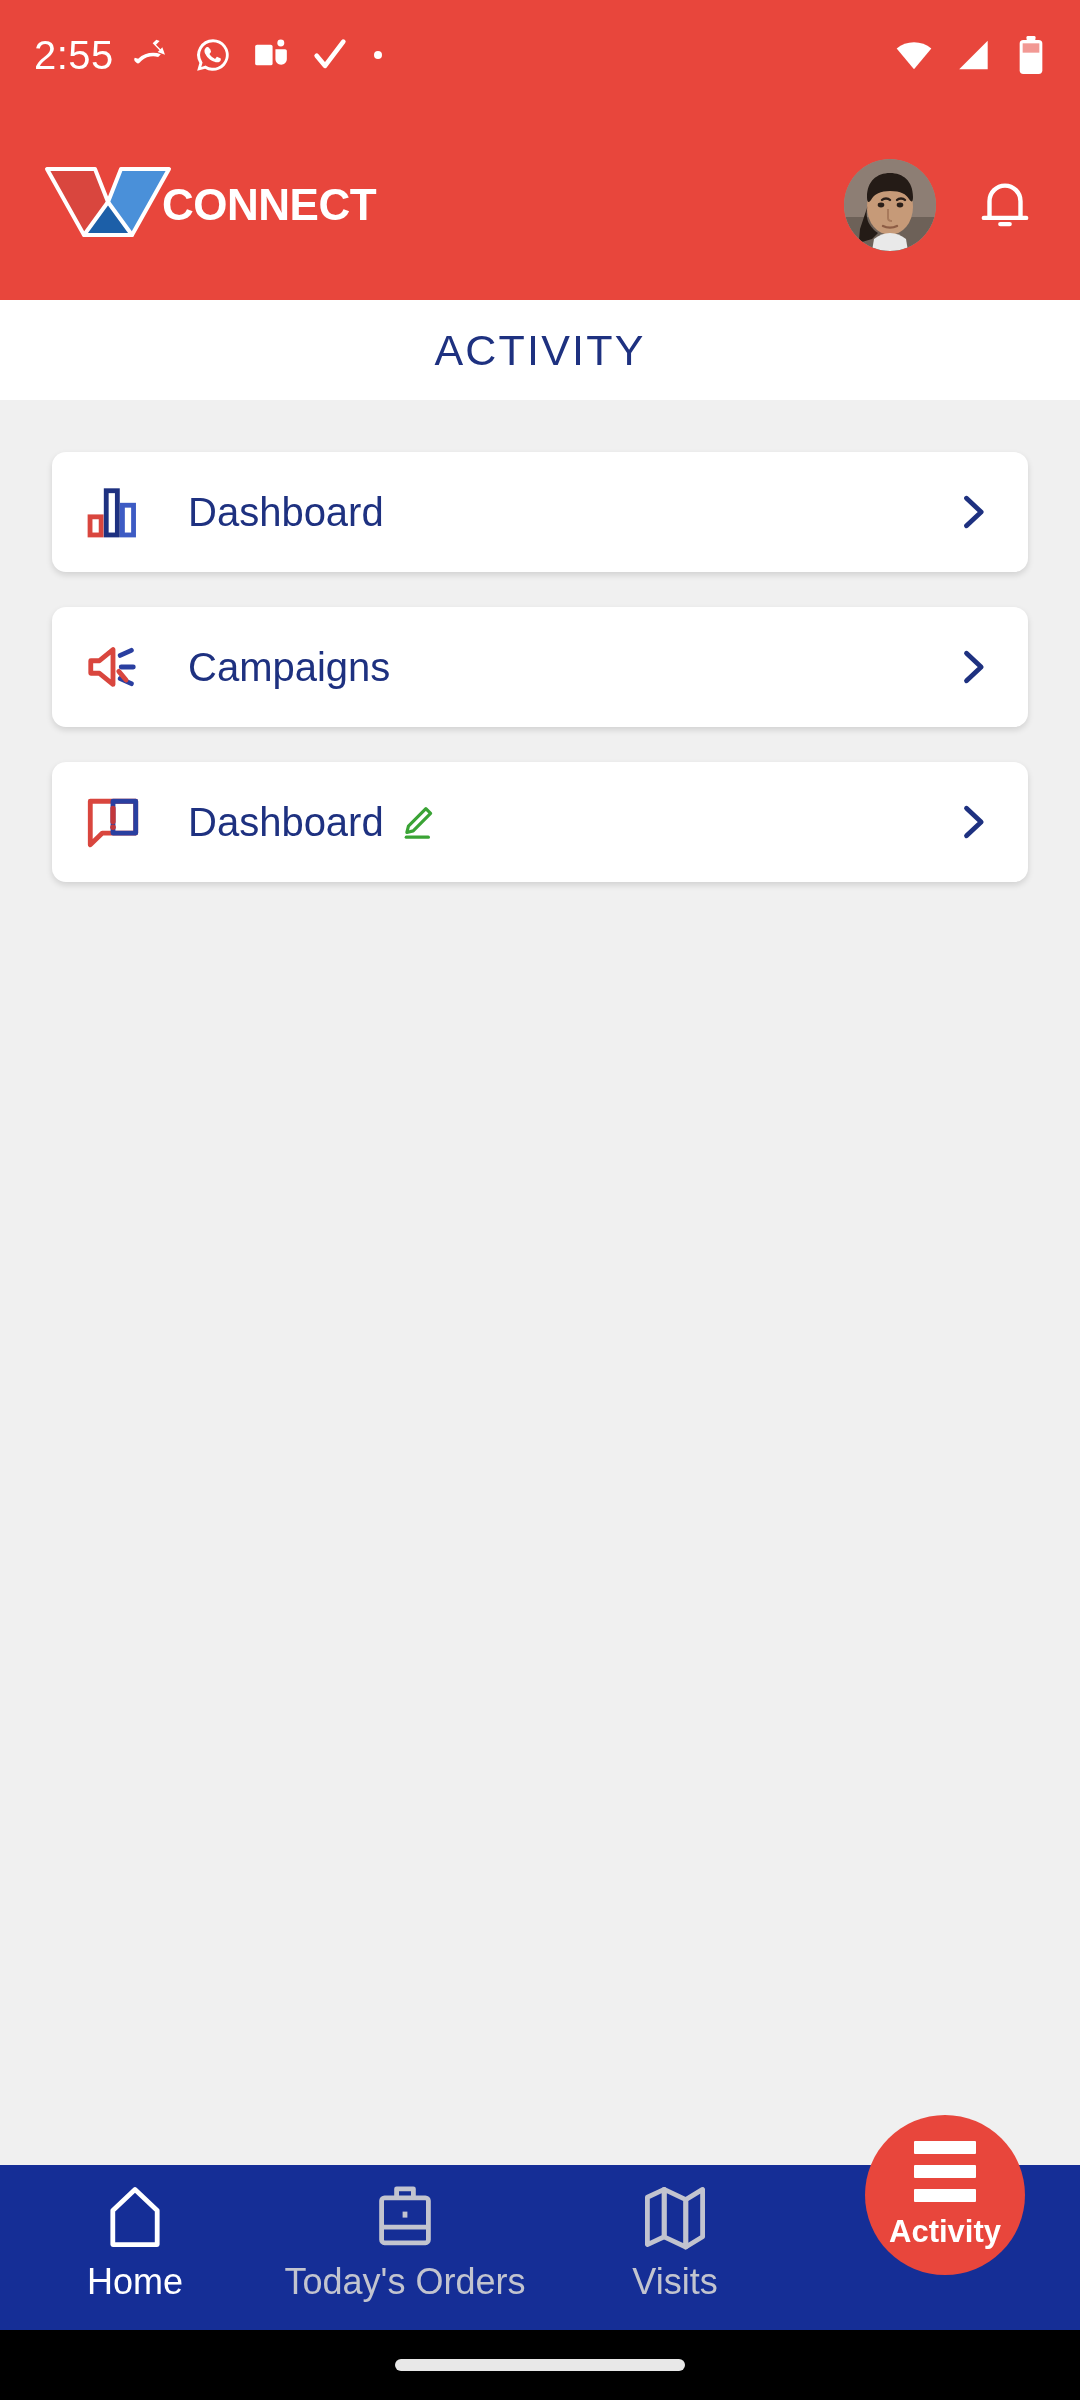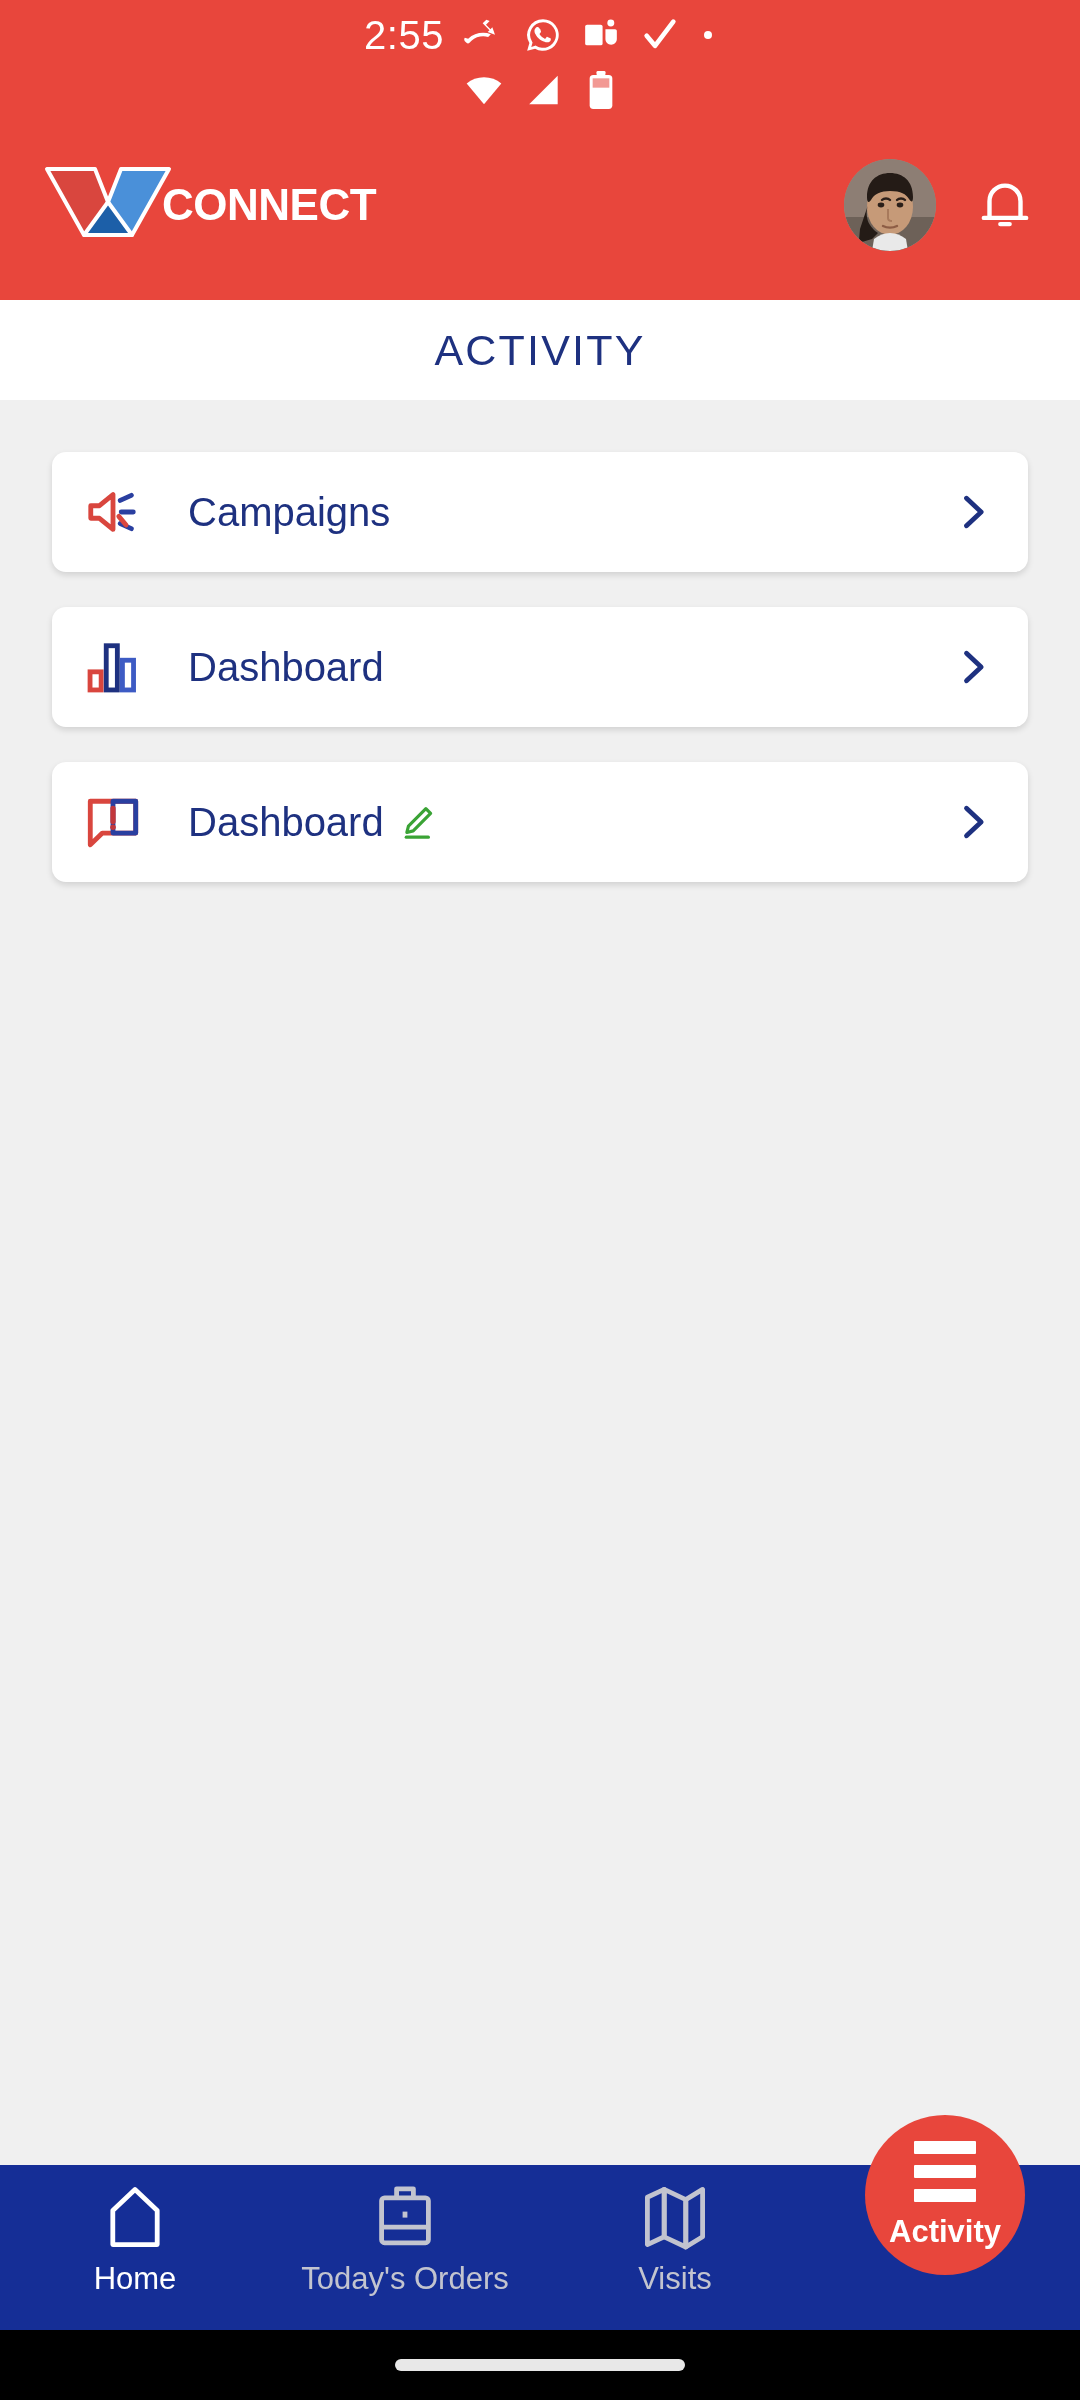--- a/index.html
+++ b/index.html
@@ -8,21 +8,21 @@
     font-family:"Liberation Sans", sans-serif;
     background:#000;
     overflow:hidden;
   }
   #app { position:relative; width:1080px; height:2400px; background:#F0F0F0; }
 
   
   .statusbar {
     position:absolute; top:0; left:0; width:1080px; height:110px;
     background:var(--red);
-    display:flex; align-items:center; padding:0 34px;flex-direction:column;
+    display:flex; align-items:center; padding:0 34px;
   }
   .sb-left { display:flex; align-items:center; gap:20px; flex:1; }
   .sb-time { color:#fff; font-size:40px; letter-spacing:.5px; }
   .sb-right { display:flex; align-items:center; gap:22px; }
   .ic { display:block; }
 
   
   .appbar {
     position:absolute; top:110px; left:0; width:1080px; height:190px;
     background:var(--red);
@@ -74,21 +74,21 @@
   
   .bottomnav {
     position:absolute; top:2165px; left:0; width:1080px; height:165px;
     background:var(--navy2);
     display:flex; align-items:flex-start; padding-top:16px;
   }
   .navitem {
     flex:1; display:flex; flex-direction:column; align-items:center; gap:8px;
   }
   .navitem.last { flex:1; }
-  .nav-label { font-size:31px; color:#C2C4CF; }
+  .nav-label { font-size:36px; color:#C2C4CF; }
   .navitem.active .nav-label { color:#fff; }
   .fab {
     position:absolute; left:865px; top:2165px;
     width:160px; height:160px; border-radius:50%;
     background:var(--red);
     display:flex; flex-direction:column; align-items:center;
     justify-content:center; gap:12px;
     transform:translateY(-50px);
   }
   .fab-bars { display:flex; flex-direction:column; gap:11px; }
@@ -204,45 +204,45 @@
 
   <div class="titleband">
     <span>ACTIVITY</span>
   </div>
 
   <div class="content">
 
     <div class="card">
       <span class="card-icon">
         <svg width="58" height="58" viewBox="0 0 24 24">
+          <rect x="2.5" y="14" width="4.6" height="7.5" fill="none" stroke="#D9463E" stroke-width="2"></rect>
+          <rect x="9.2" y="3.2" width="4.6" height="18.3" fill="none" stroke="#1E3180" stroke-width="2"></rect>
+          <rect x="15.9" y="9.2" width="4.6" height="12.3" fill="none" stroke="#3D5BC4" stroke-width="2"></rect>
+        </svg>
+      </span>
+      <span class="card-label">
+        <span>Dashboard</span>
+      </span>
+      <span class="chev">
+        <svg width="44" height="44" viewBox="0 0 24 24" fill="none" stroke="#1E3180" stroke-width="2.6" stroke-linecap="round" stroke-linejoin="round">
+          <path d="M9 4.5l8 7.5-8 7.5"></path>
+        </svg>
+      </span>
+    </div>
+
+    <div class="card">
+      <span class="card-icon">
+        <svg width="58" height="58" viewBox="0 0 24 24">
           <path d="M2.8 9.4h3.6L12 4.8v14.4L6.4 14.6H2.8z" fill="none" stroke="#D9463E" stroke-width="2" stroke-linejoin="round"></path>
           <path d="M15 7.2l4.6-2.1M15.4 12h5M15 16.8l4.6 2.1" stroke="#2A3FA0" stroke-width="2" stroke-linecap="round" fill="none"></path>
           <path d="M14.4 13.8l3 3.6" stroke="#D9463E" stroke-width="2" stroke-linecap="round"></path>
         </svg>
       </span>
       <span class="card-label">
         <span>Campaigns</span>
-      </span>
-      <span class="chev">
-        <svg width="44" height="44" viewBox="0 0 24 24" fill="none" stroke="#1E3180" stroke-width="2.6" stroke-linecap="round" stroke-linejoin="round">
-          <path d="M9 4.5l8 7.5-8 7.5"></path>
-        </svg>
-      </span>
-    </div>
-
-    <div class="card">
-      <span class="card-icon">
-        <svg width="58" height="58" viewBox="0 0 24 24">
-          <rect x="2.5" y="14" width="4.6" height="7.5" fill="none" stroke="#D9463E" stroke-width="2"></rect>
-          <rect x="9.2" y="3.2" width="4.6" height="18.3" fill="none" stroke="#1E3180" stroke-width="2"></rect>
-          <rect x="15.9" y="9.2" width="4.6" height="12.3" fill="none" stroke="#3D5BC4" stroke-width="2"></rect>
-        </svg>
-      </span>
-      <span class="card-label">
-        <span>Dashboard</span>
       </span>
       <span class="chev">
         <svg width="44" height="44" viewBox="0 0 24 24" fill="none" stroke="#1E3180" stroke-width="2.6" stroke-linecap="round" stroke-linejoin="round">
           <path d="M9 4.5l8 7.5-8 7.5"></path>
         </svg>
       </span>
     </div>
 
 
 

